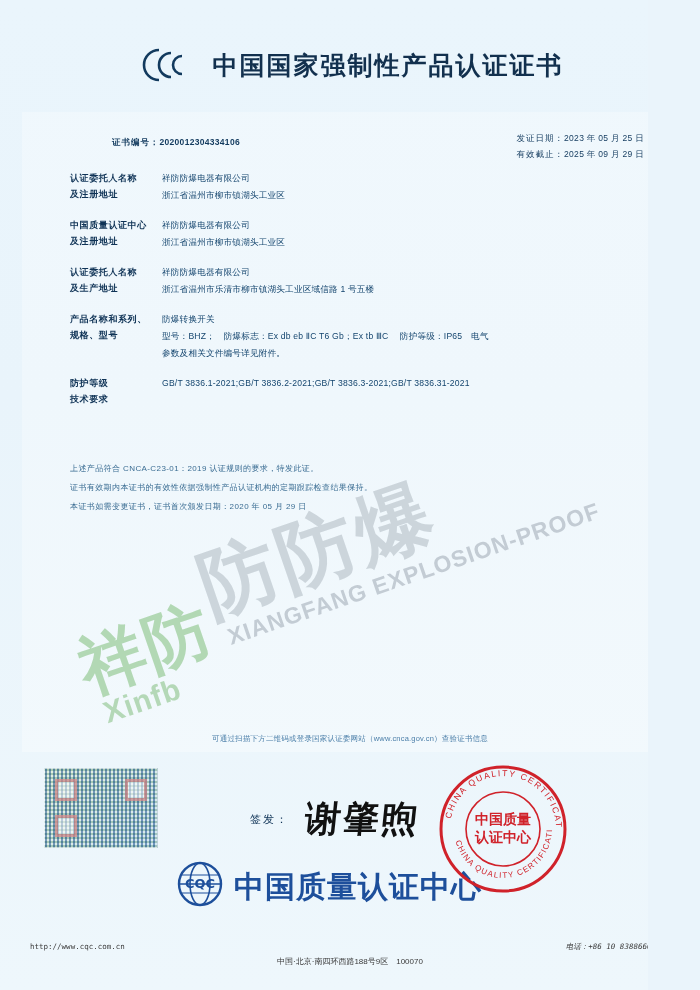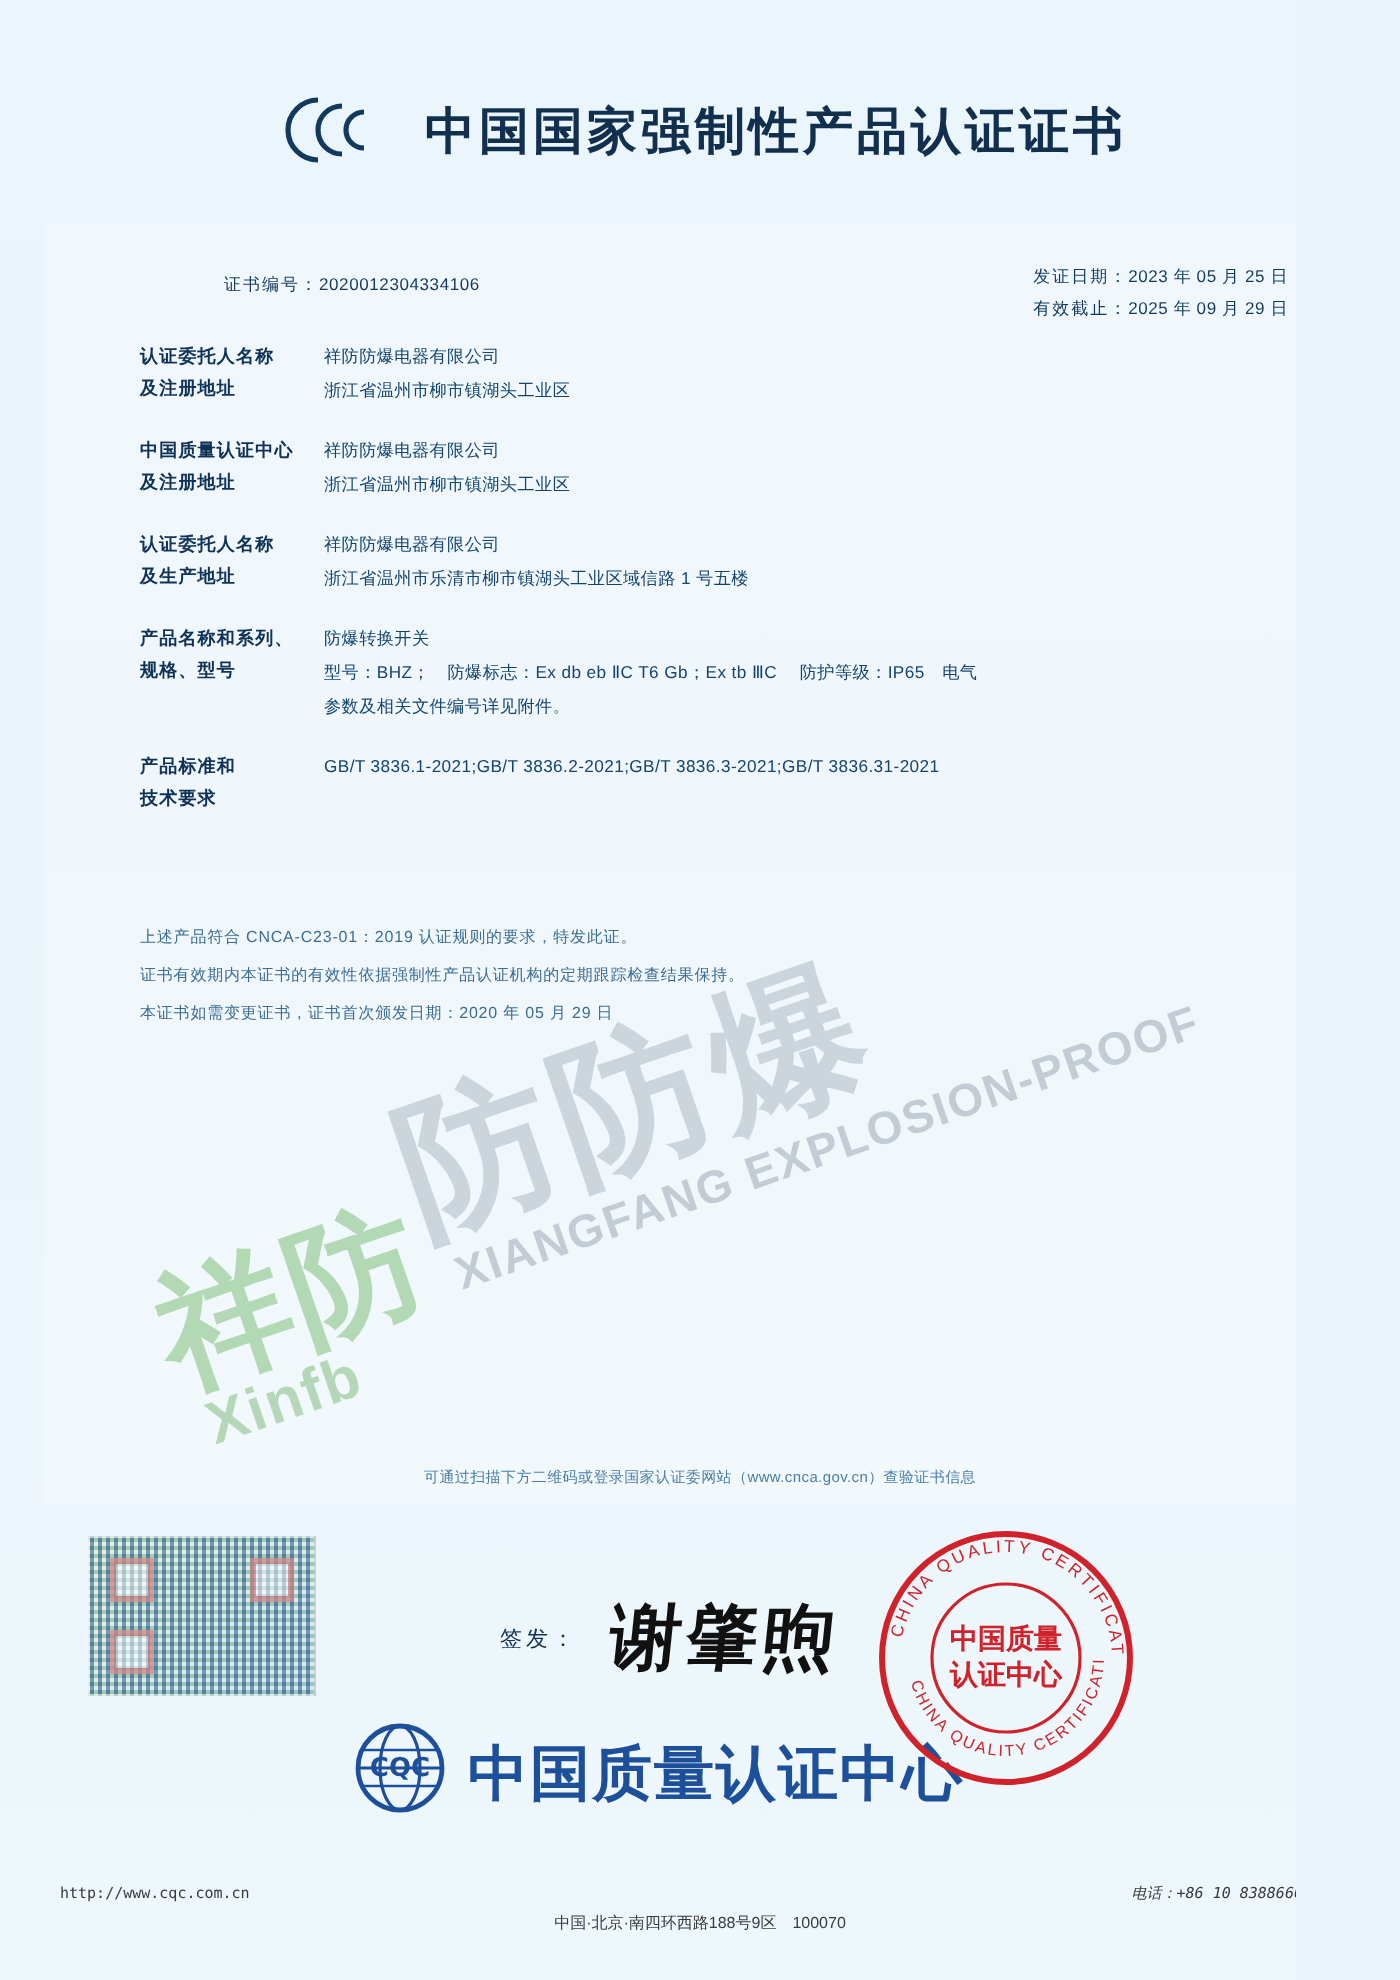--- a/index.html
+++ b/index.html
@@ -71,20 +71,21 @@
     width: 656px;
     height: 40px;
     font-size: 8.5px;
     color: #123a5e;
   }
   .meta-left {
     position: absolute;
     left: 90px;
     top: 7px;
     letter-spacing: .3px;
+    font-weight: bold;
   }
   .meta-right {
     position: absolute;
     right: 34px;
     top: 0px;
     text-align: left;
     line-height: 16px;
     letter-spacing: .3px;
   }
   .meta-label { letter-spacing: 1px; }
@@ -358,21 +359,21 @@
         </div>
         <div class="field-value">
           <div>防爆转换开关</div>
           <div>型号：BHZ；　防爆标志：Ex db eb ⅡC T6 Gb；Ex tb ⅢC 　防护等级：IP65　电气</div>
           <div>参数及相关文件编号详见附件。</div>
         </div>
       </div>
 
       <div class="field-row">
         <div class="field-label">
-          <div>产品标准和</div>
+          <div>防护等级</div>
           <div>技术要求</div>
         </div>
         <div class="field-value">
           <div>GB/T 3836.1-2021;GB/T 3836.2-2021;GB/T 3836.3-2021;GB/T 3836.31-2021</div>
         </div>
       </div>
 
     </div>
 
     <div class="statement">

